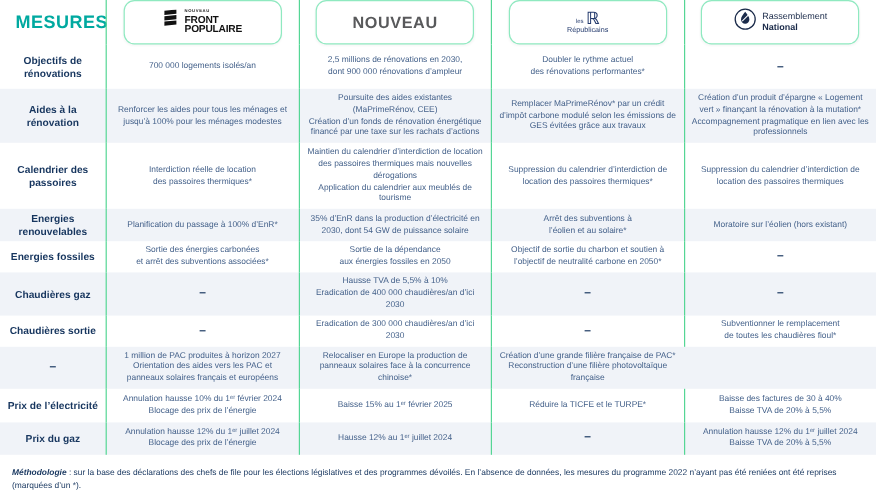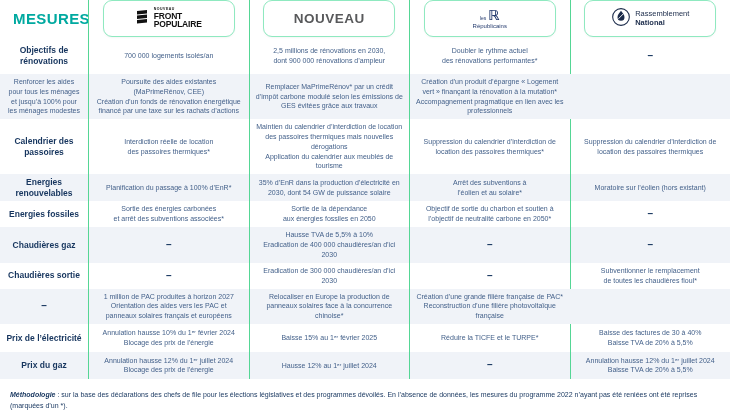--- a/index.html
+++ b/index.html
@@ -19,21 +19,21 @@
   .t-head{display:grid;grid-template-columns:88px 1fr 1fr 1fr 1fr;height:58px;}
   .t-head>div{display:flex;align-items:center;justify-content:center;}
   .t-head>div:nth-child(n+2){border-left:1px solid var(--mint);}
   .page-title-cell{justify-content:flex-start !important;padding-left:13px;}
   .page-title{color:var(--teal);font-size:15px;font-weight:800;letter-spacing:.4px;}
   .party-card{width:132px;height:37px;background:#fff;border:1.5px solid var(--card-mint);
     border-radius:9px;display:flex;align-items:center;justify-content:center;
     box-shadow:0 1px 2px rgba(0,0,0,.04);}
 
   
-  .nfp{display:flex;align-items:flex-end;gap:5px;}
+  .nfp{display:flex;align-items:flex-start;gap:5px;}
   .nfp-txt{display:flex;flex-direction:column;line-height:1;color:#111;}
   .nfp-top{font-size:3.5px;font-weight:700;letter-spacing:.5px;}
   .nfp-big{font-size:8.5px;font-weight:800;letter-spacing:-0.2px;}
   
   .ens{color:#58595b;font-size:13.5px;font-weight:800;letter-spacing:.5px;}
   
   .lr{display:flex;flex-direction:column;align-items:center;color:#233a6d;line-height:1;}
   .lr-top{display:flex;align-items:flex-end;gap:2px;}
   .lr-les{font-size:5px;margin-bottom:1px;}
   .lr-r{font-size:14px;font-weight:700;}
@@ -142,20 +142,21 @@
       <div class="t-row">
         <div class="row-label">Objectifs de rénovations</div>
         <div class="cell">700 000 logements isolés/an</div>
         <div class="cell">2,5 millions de rénovations en 2030,
 dont 900 000 rénovations d’ampleur</div>
         <div class="cell">Doubler le rythme actuel
 des rénovations performantes*</div>
         <div class="cell dash">–</div>
       </div>
       <div class="t-row alt">
+        <div class="row-label">Aides à la rénovation</div>
         <div class="cell">Renforcer les aides pour tous les ménages et jusqu’à 100% pour les ménages modestes</div>
         <div class="cell">Poursuite des aides existantes (MaPrimeRénov, CEE)
 Création d’un fonds de rénovation énergétique financé par une taxe sur les rachats d’actions</div>
         <div class="cell">Remplacer MaPrimeRénov* par un crédit d’impôt carbone modulé selon les émissions de GES évitées grâce aux travaux</div>
         <div class="cell">Création d’un produit d’épargne « Logement vert » finançant la rénovation à la mutation*
 Accompagnement pragmatique en lien avec les professionnels</div>
       </div>
       <div class="t-row">
         <div class="row-label">Calendrier des passoires</div>
         <div class="cell">Interdiction réelle de location

